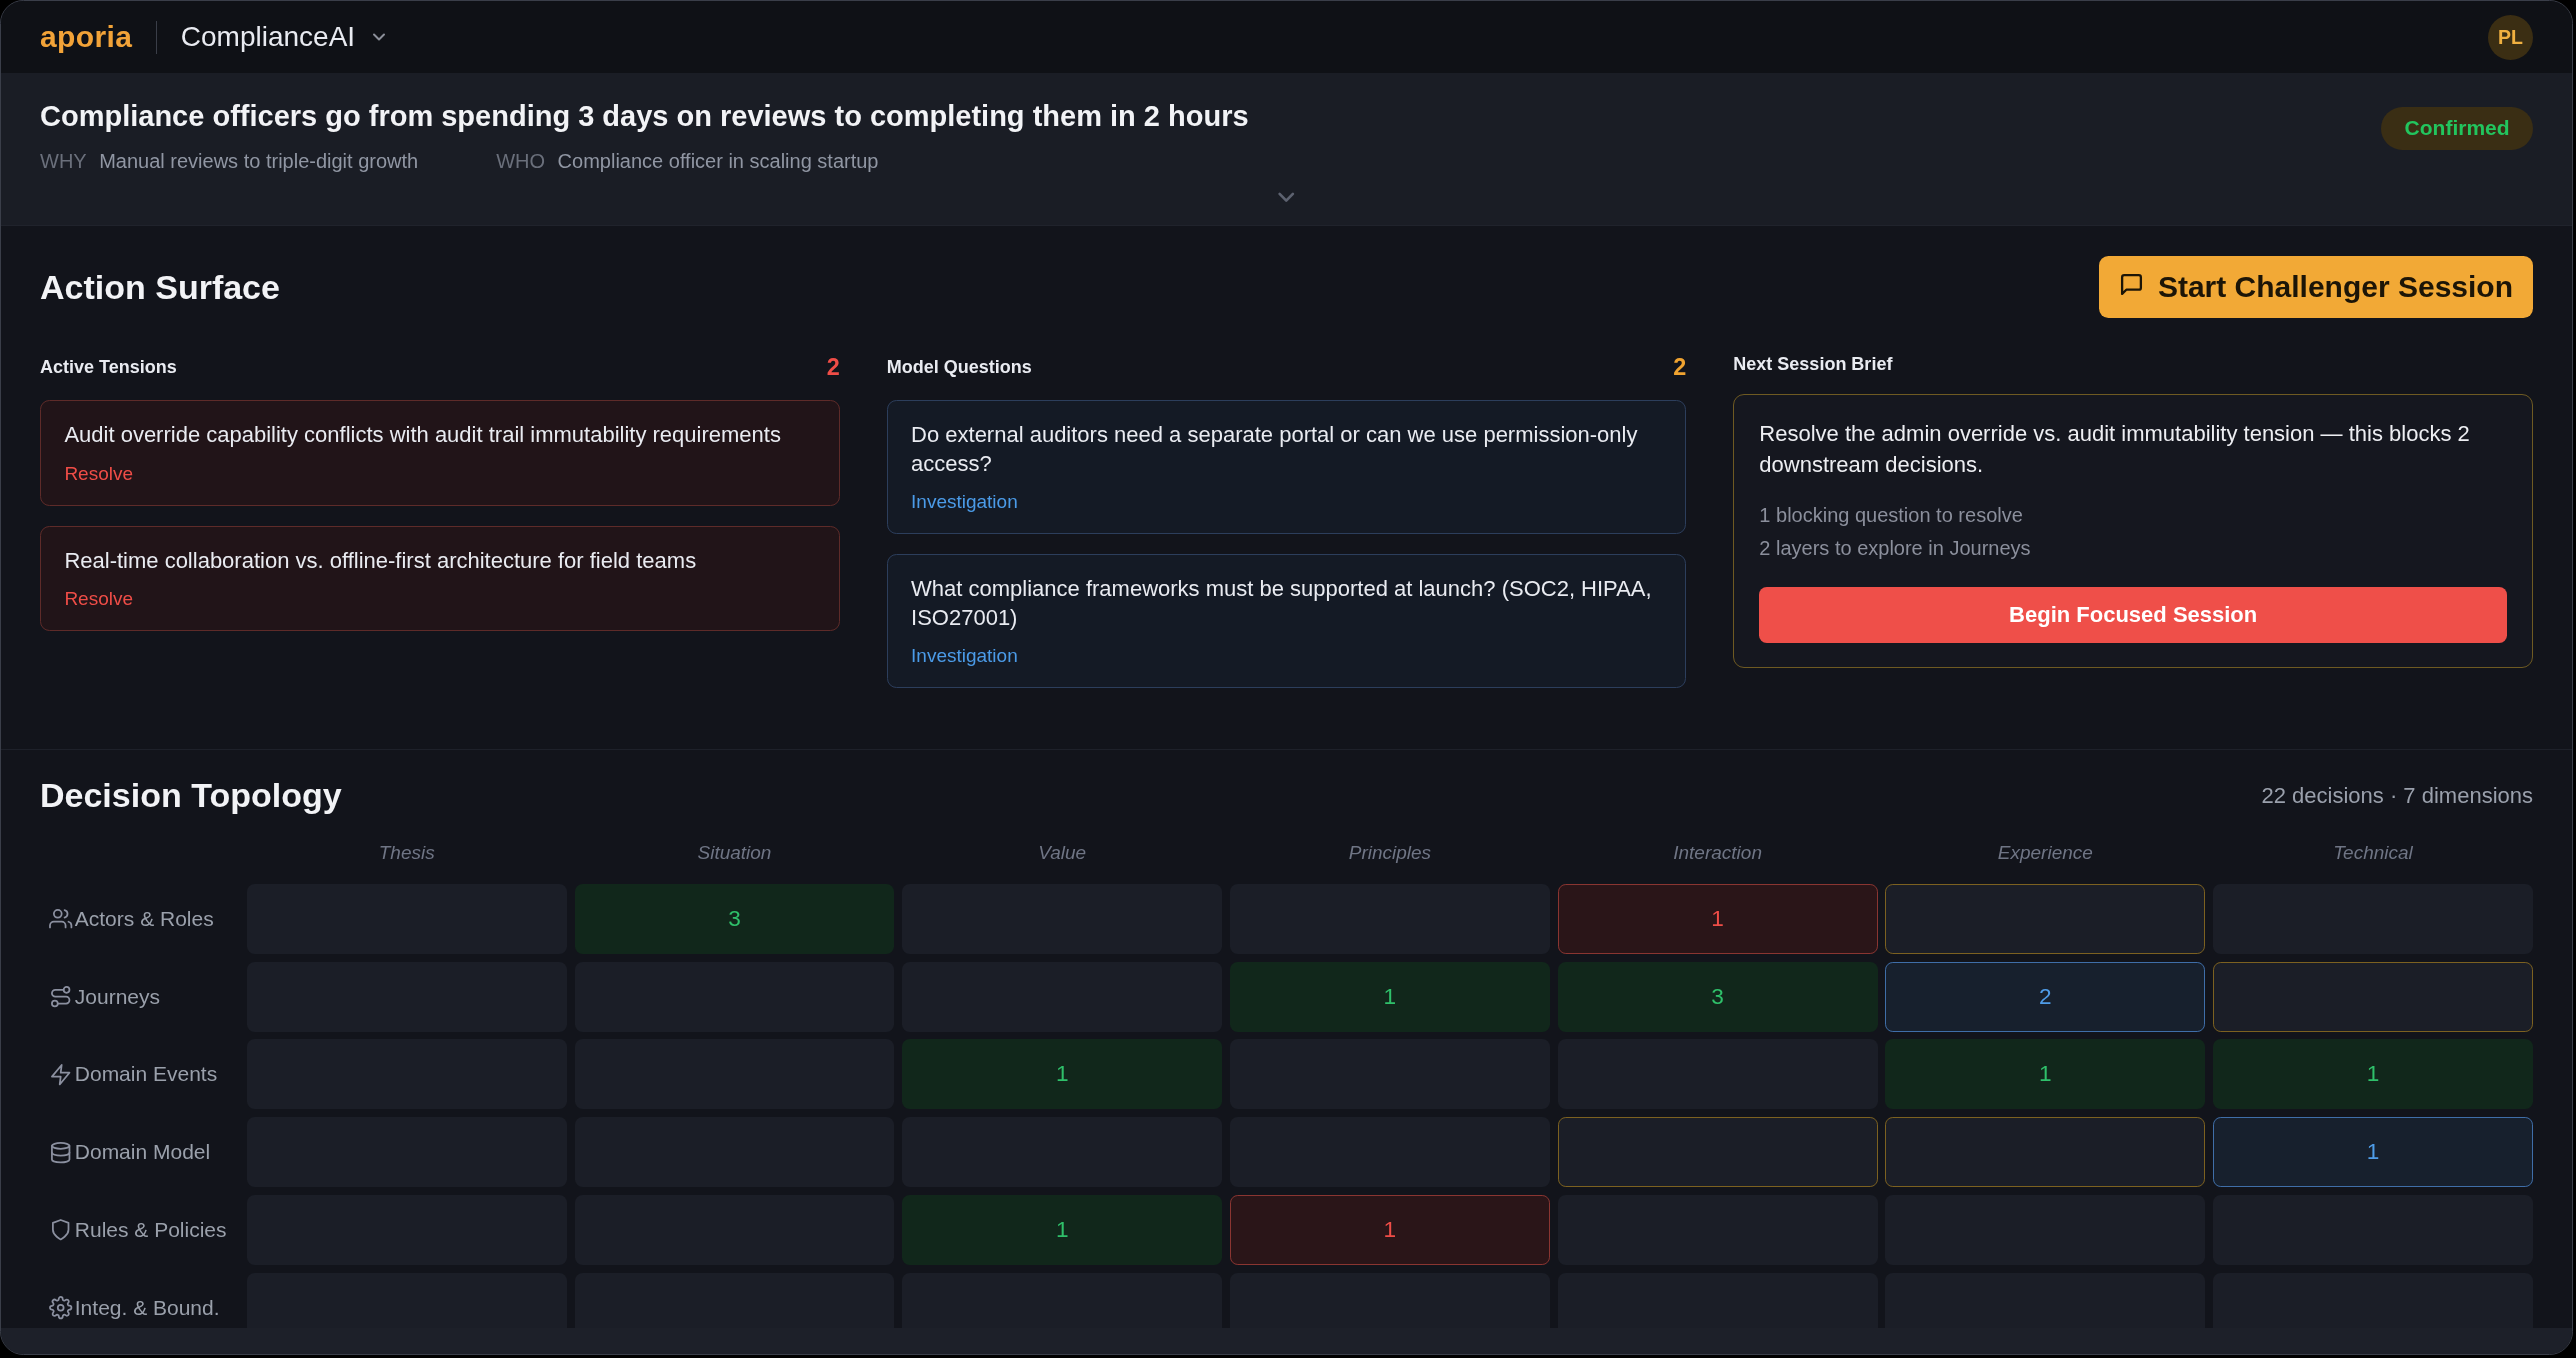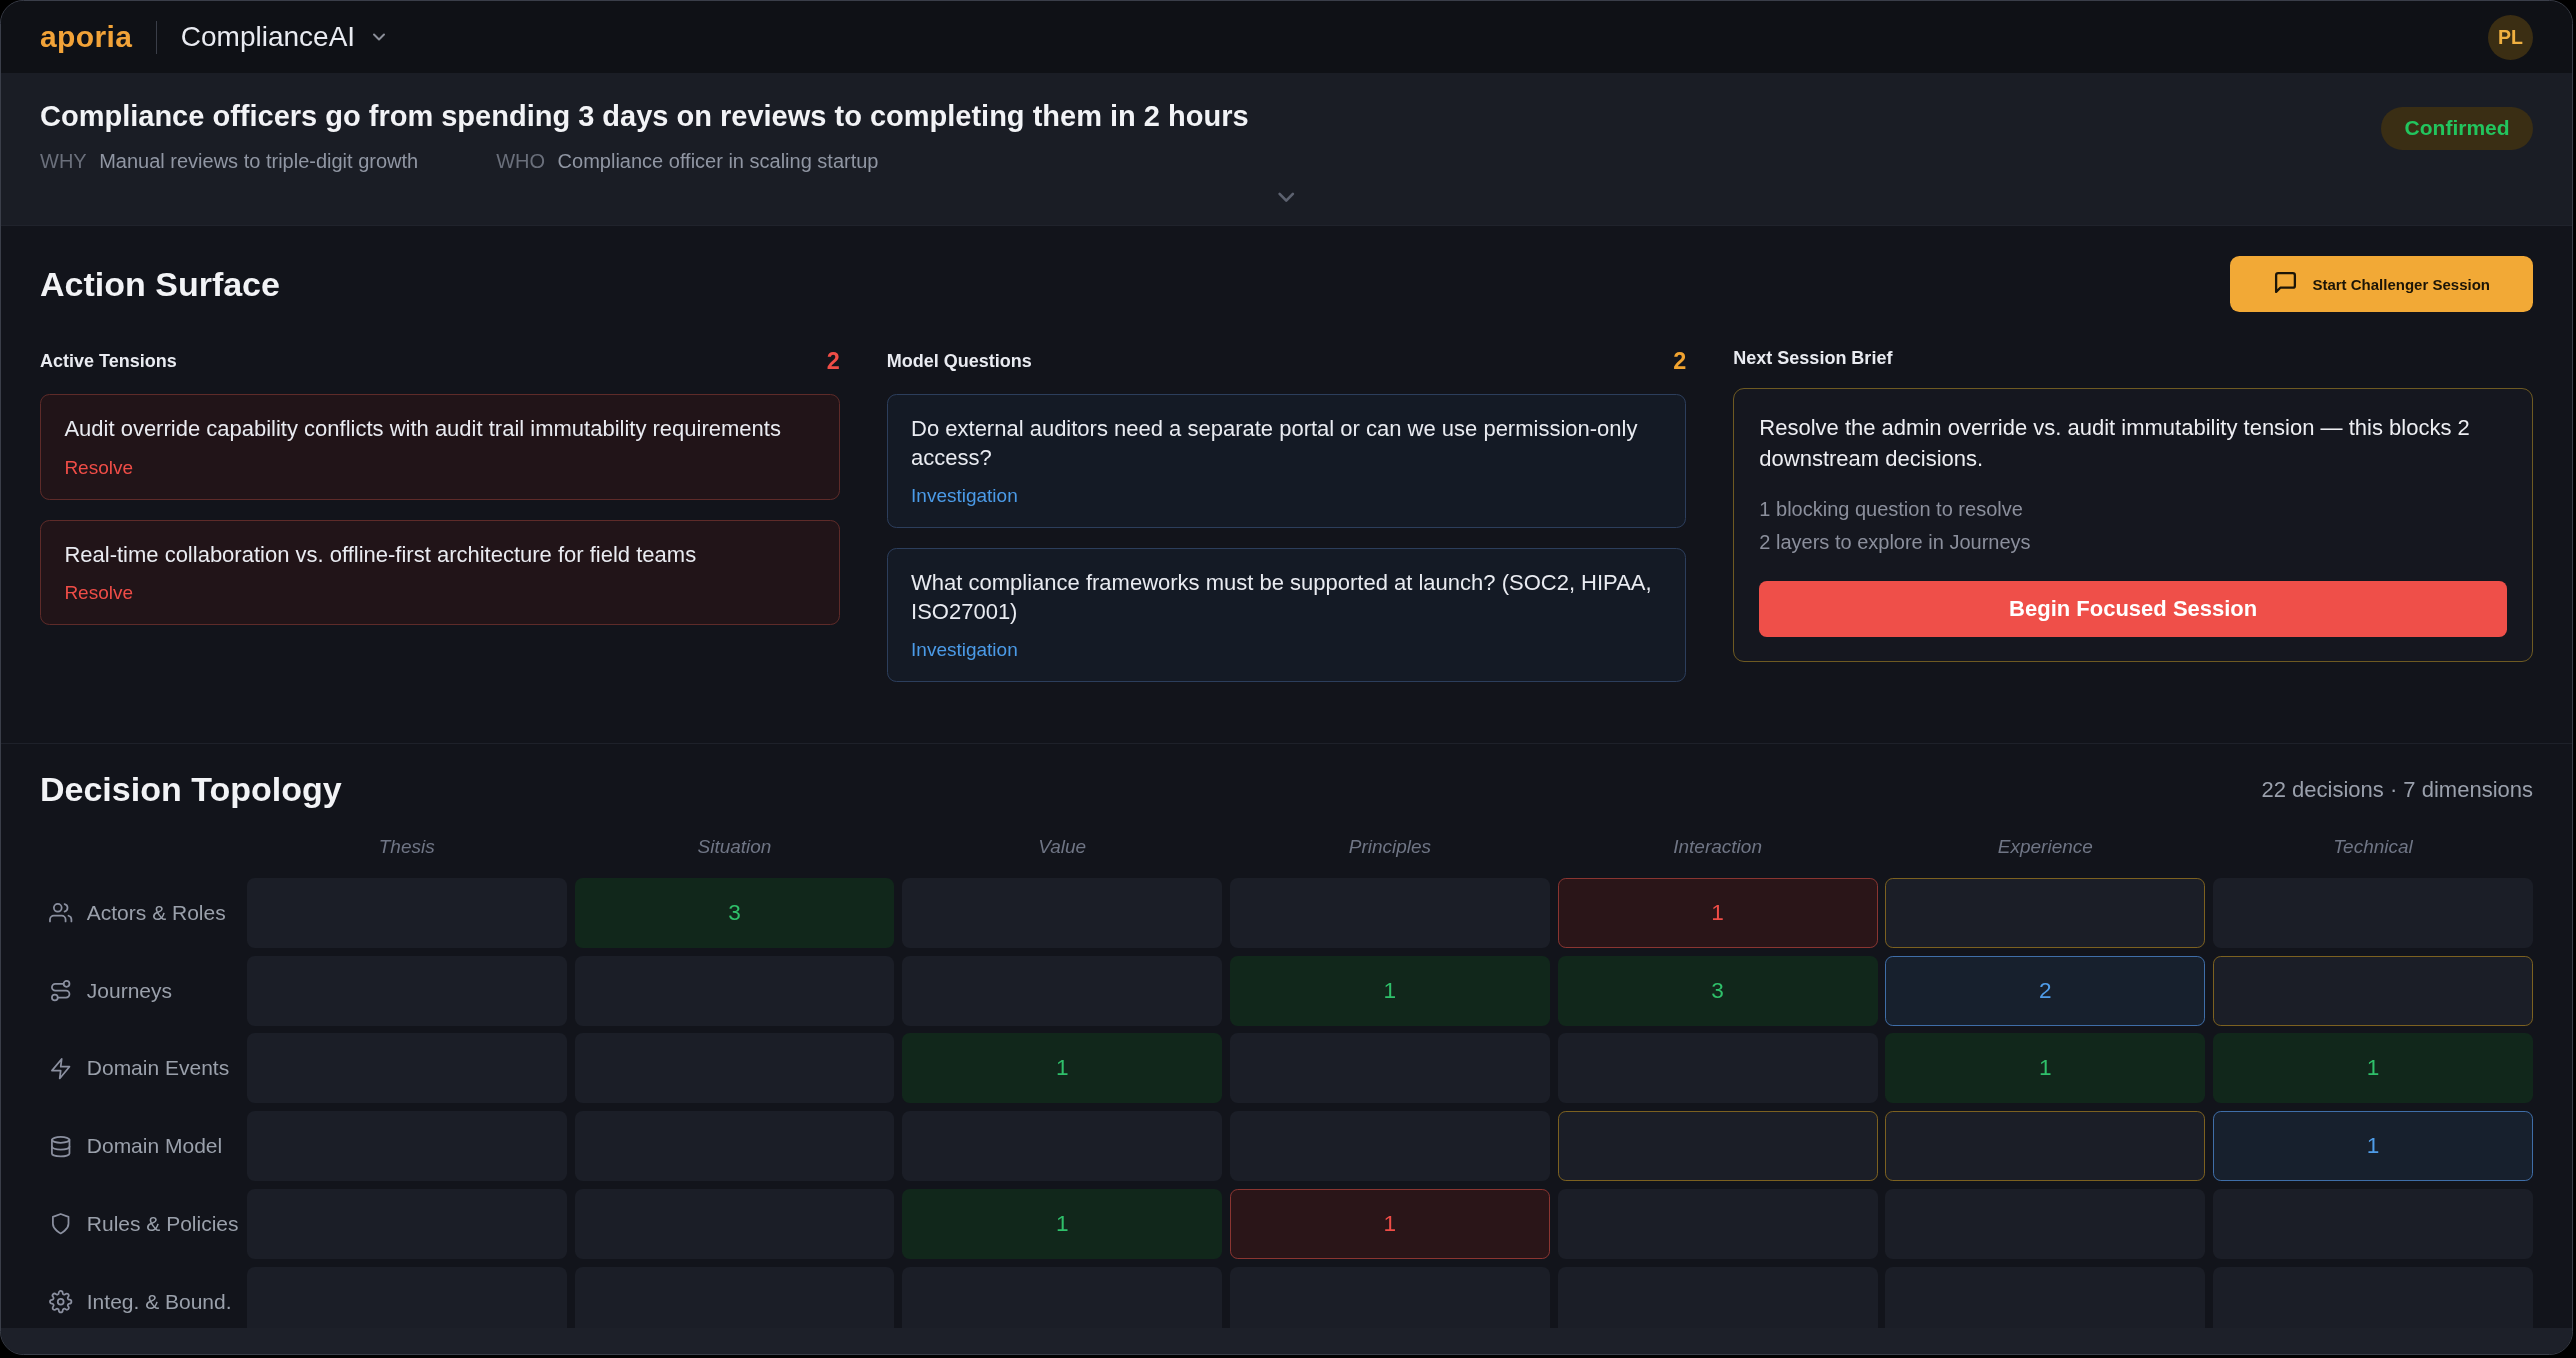--- a/index.html
+++ b/index.html
@@ -22,21 +22,21 @@
   .meta-label{color:#6a6f7b;font-weight:500;margin-right:12.5px;}
   .meta-value{color:#9096a3;}
   .meta-gap{width:78px;}
   .hero-chevron{display:flex;justify-content:center;padding:11px 0 7.8px;color:#5d6270;cursor:pointer;}
   .confirmed-badge{position:absolute;top:34px;right:39px;background:#3a2e14;color:#22c55e;font-size:21px;font-weight:600;padding:9.4px 23.4px;border-radius:780px;text-align:right;}
 
   
   .action-surface{padding:30px 39px 41px;border-bottom:0.8px solid #1e212a;}
   .section-head{display:flex;align-items:center;justify-content:space-between;}
   .section-title{color:#f2f3f6;font-size:34px;font-weight:700;margin:0;}
-  .challenger-btn{display:flex;align-items:center;gap:14px;background:#f2a936;color:#1c1507;border:none;border-radius:9.4px;font-size:15px;font-weight:600;padding:14px 43px;cursor:pointer;font-family:inherit;}
+  .challenger-btn{display:flex;align-items:center;gap:14px;background:#f2a936;color:#1c1507;border:none;border-radius:9.4px;font-size:30px;font-weight:600;padding:14px 20px;cursor:pointer;font-family:inherit;}
   .as-grid{display:grid;grid-template-columns:1fr 1fr 1fr;column-gap:47px;margin-top:36px;align-items:start;}
   .col-head{display:flex;align-items:center;justify-content:space-between;margin-bottom:19px;}
   .col-title{color:#e9ebf1;font-size:18px;font-weight:600;}
   .col-count{font-size:23.4px;font-weight:600;}
   .count-red{color:#ef4d47;}
   .count-amber{color:#f0a330;}
   .card{border-radius:9.4px;padding:20px 23.4px;margin-bottom:20px;box-sizing:border-box;cursor:pointer;}
   .tension-card{background:#211418;border:1.6px solid #5e2b29;}
   .question-card{background:#141a25;border:1.6px solid #2c3e5c;}
   .card-text{color:#e9ebf1;font-size:22px;line-height:1.3;}
@@ -50,21 +50,21 @@
   .brief-btn{margin-top:22px;width:100%;background:#ef4f49;color:#fff;border:none;border-radius:7.8px;font-size:22px;font-weight:600;padding:15px 0;cursor:pointer;font-family:inherit;}
 
   
   .topology{padding:26.5px 39px 22px;border-bottom:0.8px solid #1e212a;}
   .topo-summary{color:#9aa0ac;font-size:22px;}
   .topo-grid{margin-top:26.5px;}
   .topo-colheads,.topo-row{display:grid;grid-template-columns:199px repeat(7,1fr);column-gap:7.8px;}
   .topo-colheads{margin-bottom:20px;}
   .topo-colhead{color:#6f7585;font-size:19px;text-align:center;font-style:italic;}
   .topo-row{margin-bottom:7.8px;height:70px;}
-  .row-label{display:flex;align-items:center;gap:14px;color:#9aa0ab;font-size:21px;padding-left:9.4px;}
+  .row-label{display:flex;align-items:center;gap:2px;color:#9aa0ab;font-size:21px;padding-left:9.4px;}
   .row-label .icon{display:inline-flex;color:#8b90a0;}
   .cell{border-radius:7.8px;background:#1b1e27;border:1.6px solid transparent;display:flex;align-items:center;justify-content:center;font-size:22.6px;font-weight:500;cursor:pointer;box-sizing:border-box;}
   .cell.green{background:#11271b;color:#2fc06a;}
   .cell.red{background:#2a1518;border-color:#8a3531;color:#ef4d47;}
   .cell.amber{border-color:#7c6120;}
   .cell.blue{background:#17202d;border-color:#3f6ea8;color:#4f9ce8;}
 
   .footer-strip{position:absolute;left:0;right:0;bottom:0;height:26.5px;background:#1d2029;}
 </style>
 </head>

